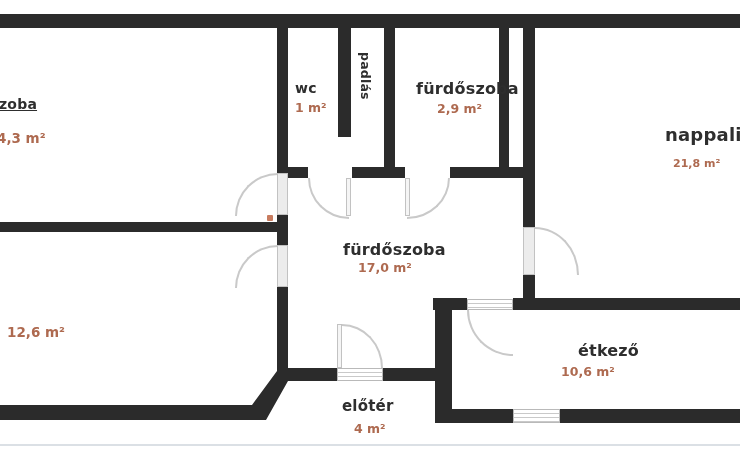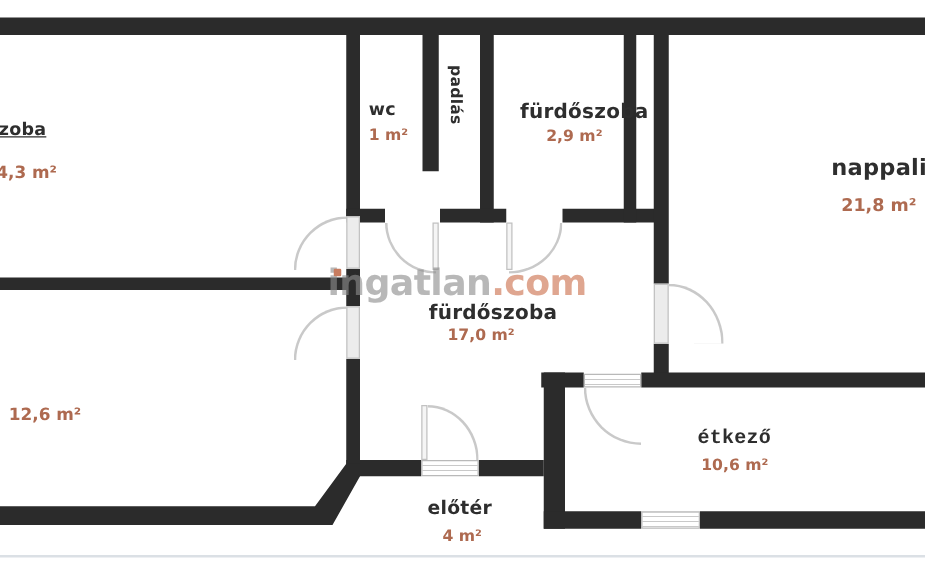--- a/index.html
+++ b/index.html
@@ -88,31 +88,30 @@
 
   <div class="room-name" style="left:295px;top:80px;font-size:14px;">wc</div>
   <div class="room-area" style="left:295px;top:100px;font-size:12.5px;">1 m²</div>
 
   <div class="room-name vertical-label" style="left:358px;top:52px;font-size:12.5px;height:62px;">padlás</div>
 
   <div class="room-name" style="left:416px;top:79px;font-size:16px;">fürdőszoba</div>
   <div class="room-area" style="left:437px;top:101px;font-size:12.5px;">2,9 m²</div>
 
   <div class="room-name" style="left:665px;top:124px;font-size:18px;">nappali</div>
-  <div class="room-area" style="left:673px;top:157px;font-size:14px;">21,8 m²</div>
+  <div class="room-area" style="left:673px;top:157px;font-size:11px;">21,8 m²</div>
 
   <div class="room-area" style="left:7px;top:324px;font-size:13.5px;">12,6 m²</div>
 
   <div class="room-name" style="left:343px;top:240px;font-size:16px;">fürdőszoba</div>
   <div class="room-area" style="left:358px;top:260px;font-size:12.5px;">17,0 m²</div>
 
-  <div class="room-name" style="left:558px;top:341px;font-size:16px;font-family:Liberation Mono, monospace;">étkező</div>
+  <div class="room-name" style="left:578px;top:341px;font-size:16px;">étkező</div>
   <div class="room-area" style="left:561px;top:364px;font-size:12.5px;">10,6 m²</div>
 
   <div class="room-name" style="left:342px;top:397px;font-size:15px;">előtér</div>
   <div class="room-area" style="left:354px;top:421px;font-size:12.5px;">4 m²</div>
 
-  <div id="watermark"><span class="brand">ingatlan</span><span class="tld">.com</span></div>
   <div id="wm-dot"></div>
 
   <div id="frame-bottom"></div>
 
 </div>
 
 </body></html>

